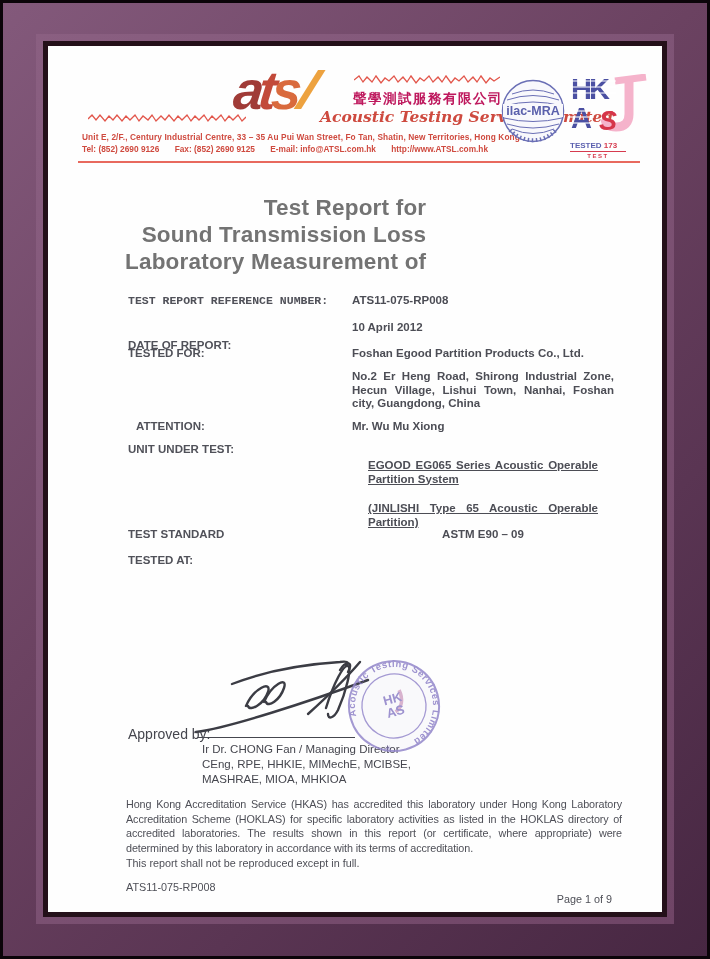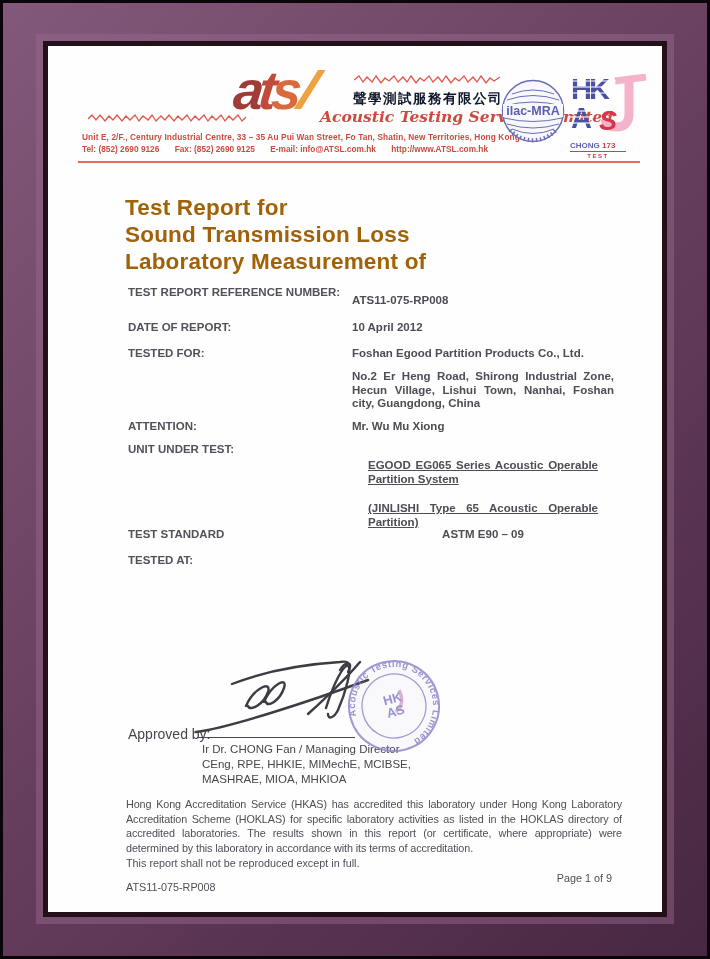--- a/index.html
+++ b/index.html
@@ -14,59 +14,59 @@
   .page{position:absolute;left:48px;right:48px;top:46px;bottom:47px;background:#fefefe;}
 
   
   .zigzag{position:absolute;}
   .atsl{position:absolute;left:186px;top:14px;display:flex;align-items:flex-start;
         font-style:italic;font-weight:800;font-size:54px;line-height:60px;
         transform:skewX(-6deg);letter-spacing:-5px;}
   .atsl .la{color:#a03b37;} .atsl .lt{color:#c24a3a;} .atsl .ls{color:#d96a3d;}
   .atsl .ll{color:#eda23f;transform:skewX(-18deg);margin-left:4px;}
   .cn-name{position:absolute;left:305px;top:44px;font-size:13.5px;font-weight:700;
-           letter-spacing:1.5px;color:#0f172a;}
+           letter-spacing:1.5px;color:#be185d;}
   .en-name{position:absolute;left:272px;top:61px;font-family:"DejaVu Serif",serif;
            font-style:italic;font-weight:700;font-size:15.5px;color:#ce4a3f;}
   .addr1{position:absolute;left:34px;top:86px;width:480px;font-size:8.3px;font-weight:600;
          color:#cf4a3f;letter-spacing:.1px;}
   .addr2{position:absolute;left:34px;top:98px;font-size:8.3px;font-weight:600;color:#cf4a3f;}
   .addr2 span{margin-right:13px;text-align:center;}
   .red-rule{position:absolute;left:30px;top:115px;width:562px;height:2px;background:#e8695e;}
   .ilac{position:absolute;left:452px;top:32px;}
   .hkas{position:absolute;left:522px;top:28px;width:80px;}
   .hoklas-line{margin:1px 0 0 0;width:56px;font-size:8px;font-weight:800;color:#5a5fae;
       border-bottom:1.5px solid #d63a4e;padding-bottom:1px;letter-spacing:0;white-space:nowrap;}
   .hoklas-line .num{color:#d63a4e;}
   .hkas-test{width:56px;text-align:center;font-size:6px;font-weight:700;color:#d63a4e;
       letter-spacing:1.5px;margin-top:1px;}
 
   
   .title{position:absolute;left:77px;top:148px;font-size:22.5px;font-weight:700;
-         color:#a16207;line-height:27px;letter-spacing:.2px;}
+         color:#737373;line-height:27px;letter-spacing:.2px;text-align:right;}
   .lbl{position:absolute;left:80px;font-size:11.5px;font-weight:700;color:#505159;white-space:nowrap;}
   .val{position:absolute;left:304px;width:262px;font-size:11.5px;font-weight:700;color:#4c4d55;
        line-height:13.5px;}
   .just{text-align:justify;}
   .pre{white-space:pre-line;}
   .val p{margin:16px;text-decoration:underline;}
 
   
   .approved-lbl{position:absolute;left:80px;top:680px;font-size:14px;color:#45464e;}
   .sig-svg{position:absolute;left:140px;top:598px;}
   .sig-line{position:absolute;left:149px;top:691px;width:158px;border-top:1.6px solid #45464e;}
   .signatory{position:absolute;left:154px;top:696px;font-size:11.5px;color:#45464e;line-height:14.8px;}
   .stamp{position:absolute;left:298px;top:612px;opacity:.85;}
 
   
   .acc-text{position:absolute;left:78px;top:751px;width:496px;font-size:10.8px;color:#4e4f57;
             line-height:14.6px;text-align:justify;letter-spacing:-.1px;}
   .repro{position:absolute;left:78px;top:811px;font-size:10.8px;color:#4e4f57;}
   .foot-ref{position:absolute;left:78px;top:835px;font-size:10.8px;color:#4e4f57;}
-  .foot-page{position:absolute;right:50px;top:826px;font-size:10.8px;color:#4e4f57;}
+  .foot-page{position:absolute;right:50px;top:847px;font-size:10.8px;color:#4e4f57;}
 </style>
 </head>
 <body>
 
 <div class="scene">
   <div class="frame-band"></div>
   <div class="frame-lip"></div>
   <div class="frame-groove"></div>
 
   <div class="page">
@@ -121,43 +121,43 @@
         <g stroke="#ffffff" stroke-width="1.1">
           <line x1="0" y1="7" x2="46" y2="7"></line>
             <line x1="0" y1="13" x2="46" y2="13"></line>
           <line x1="0" y1="19" x2="46" y2="19"></line>
             <line x1="0" y1="37" x2="24" y2="37"></line>
           <line x1="0" y1="43" x2="24" y2="43"></line>
             <line x1="0" y1="49" x2="24" y2="49"></line>
         </g>
       </svg>
       <div class="hoklas-line">
-        <span>CHONG</span>
+        <span>TESTED</span>
         <span class="num">173</span>
       </div>
       <div class="hkas-test">TEST</div>
     </div>
 
     <div class="title">
       <div>Test Report for</div>
       <div>Sound Transmission Loss</div>
       <div>Laboratory Measurement of</div>
     </div>
 
-    <div class="lbl" style="top:240px;">TEST REPORT REFERENCE NUMBER:</div>
+    <div class="lbl" style="top:248px;font-family:Liberation Mono, monospace;">TEST REPORT REFERENCE NUMBER:</div>
     <div class="val" style="top:248px;">ATS11-075-RP008</div>
 
-    <div class="lbl" style="top:275px;">DATE OF REPORT:</div>
+    <div class="lbl" style="top:293px;">DATE OF REPORT:</div>
     <div class="val" style="top:275px;">10 April 2012</div>
 
     <div class="lbl" style="top:301px;">TESTED FOR:</div>
     <div class="val" style="top:301px;">Foshan Egood Partition Products Co., Ltd.</div>
     <div class="val just" style="top:324px;">No.2 Er Heng Road, Shirong Industrial Zone, Hecun Village, Lishui Town, Nanhai, Foshan city, Guangdong, China</div>
 
-    <div class="lbl" style="top:374px;">ATTENTION:</div>
+    <div class="lbl" style="top:374px;margin-left:8px;">ATTENTION:</div>
     <div class="val" style="top:374px;">Mr. Wu Mu Xiong</div>
 
     <div class="lbl" style="top:397px;">UNIT UNDER TEST:</div>
     <div class="val just" style="top:397px;">
       <p>EGOOD EG065 Series Acoustic Operable Partition System</p>
       <p>(JINLISHI Type 65 Acoustic Operable Partition)</p>
     </div>
 
     <div class="lbl" style="top:482px;">TEST STANDARD</div>
     <div class="val" style="top:482px;text-align:center;">ASTM E90 – 09</div>

